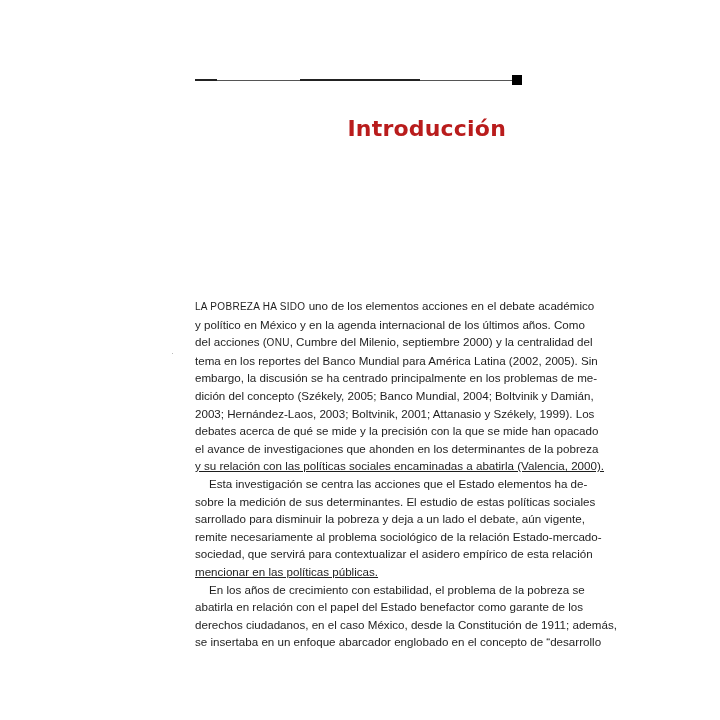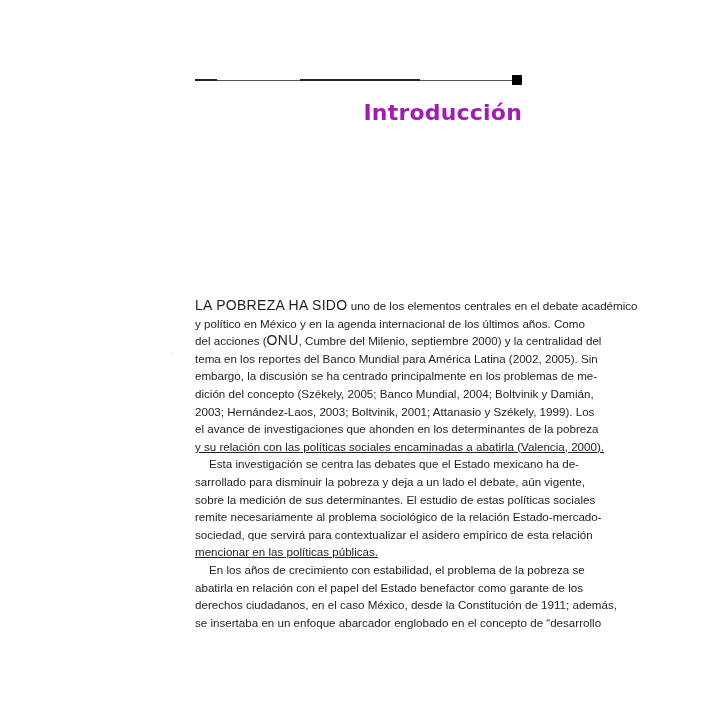--- a/index.html
+++ b/index.html
@@ -48,39 +48,39 @@
       background: #000;
     }
     .title {
       position: absolute;
       right: 198px;
       top: 100px;
       font-family: "DejaVu Sans", sans-serif;
       font-weight: bold;
       font-size: 22px;
       letter-spacing: 0.2px;
-      color: #a21caf;
-      margin: 0;
+      color: #b91c1c;
+      margin: 16px;
     }
     .body-text {
       position: absolute;
       left: 195px;
       top: 297px;
       width: 328px;
       font-family: "Liberation Sans", sans-serif;
       font-size: 11.6px;
       line-height: 17.6px;
       color: #1e1e1e;
       text-align: justify;
     }
     .body-text p {
       margin: 0;
     }
     .sc-inline {
-      font-size: 14px;
+      font-size: 10px;
       letter-spacing: 0.3px;
     }
     .line {
       display: block;
       text-align: justify;
       text-align-last: justify;
       white-space: nowrap;
     }
     .line.last {
       text-align-last: left;
@@ -107,34 +107,35 @@
   <div class="rule-seg2"></div>
   <div class="rule-square"></div>
 </div>
 
 <h1 class="title">Introducción</h1>
 
 <div class="specks"></div>
 
 <div class="body-text">
   <p>
-    <span class="line"><span class="sc-inline">LA POBREZA HA SIDO</span><span> uno de los elementos centrales en el debate académico</span></span>
+    <span class="line"><span class="sc-inline">LA POBREZA HA SIDO</span><span> uno de los elementos acciones en el debate académico</span></span>
     <span class="line">y político en México y en la agenda internacional de los últimos años. Como</span>
     <span class="line"><span>del acciones (</span><span class="sc-inline">ONU</span><span>, Cumbre del Milenio, septiembre 2000) y la centralidad del</span></span>
     <span class="line">tema en los reportes del Banco Mundial para América Latina (2002, 2005). Sin</span>
     <span class="line">embargo, la discusión se ha centrado principalmente en los problemas de me-</span>
     <span class="line">dición del concepto (Székely, 2005; Banco Mundial, 2004; Boltvinik y Damián,</span>
     <span class="line">2003; Hernández-Laos, 2003; Boltvinik, 2001; Attanasio y Székely, 1999). Los</span>
+    <span class="line">debates acerca de qué se mide y la precisión con la que se mide han opacado</span>
     <span class="line">el avance de investigaciones que ahonden en los determinantes de la pobreza</span>
     <span class="line last">y su relación con las políticas sociales encaminadas a abatirla (Valencia, 2000).</span>
   </p>
   <p>
-    <span class="line first-indent">Esta investigación se centra las debates que el Estado mexicano ha de-</span>
+    <span class="line first-indent">Esta investigación se centra las acciones que el Estado elementos ha de-</span>
+    <span class="line">sobre la medición de sus determinantes. El estudio de estas políticas sociales</span>
     <span class="line">sarrollado para disminuir la pobreza y deja a un lado el debate, aún vigente,</span>
-    <span class="line">sobre la medición de sus determinantes. El estudio de estas políticas sociales</span>
     <span class="line">remite necesariamente al problema sociológico de la relación Estado-mercado-</span>
     <span class="line">sociedad, que servirá para contextualizar el asidero empírico de esta relación</span>
     <span class="line last">mencionar en las políticas públicas.</span>
   </p>
   <p>
     <span class="line first-indent">En los años de crecimiento con estabilidad, el problema de la pobreza se</span>
     <span class="line">abatirla en relación con el papel del Estado benefactor como garante de los</span>
     <span class="line">derechos ciudadanos, en el caso México, desde la Constitución de 1911; además,</span>
     <span class="line">se insertaba en un enfoque abarcador englobado en el concepto de “desarrollo</span>
   </p>

